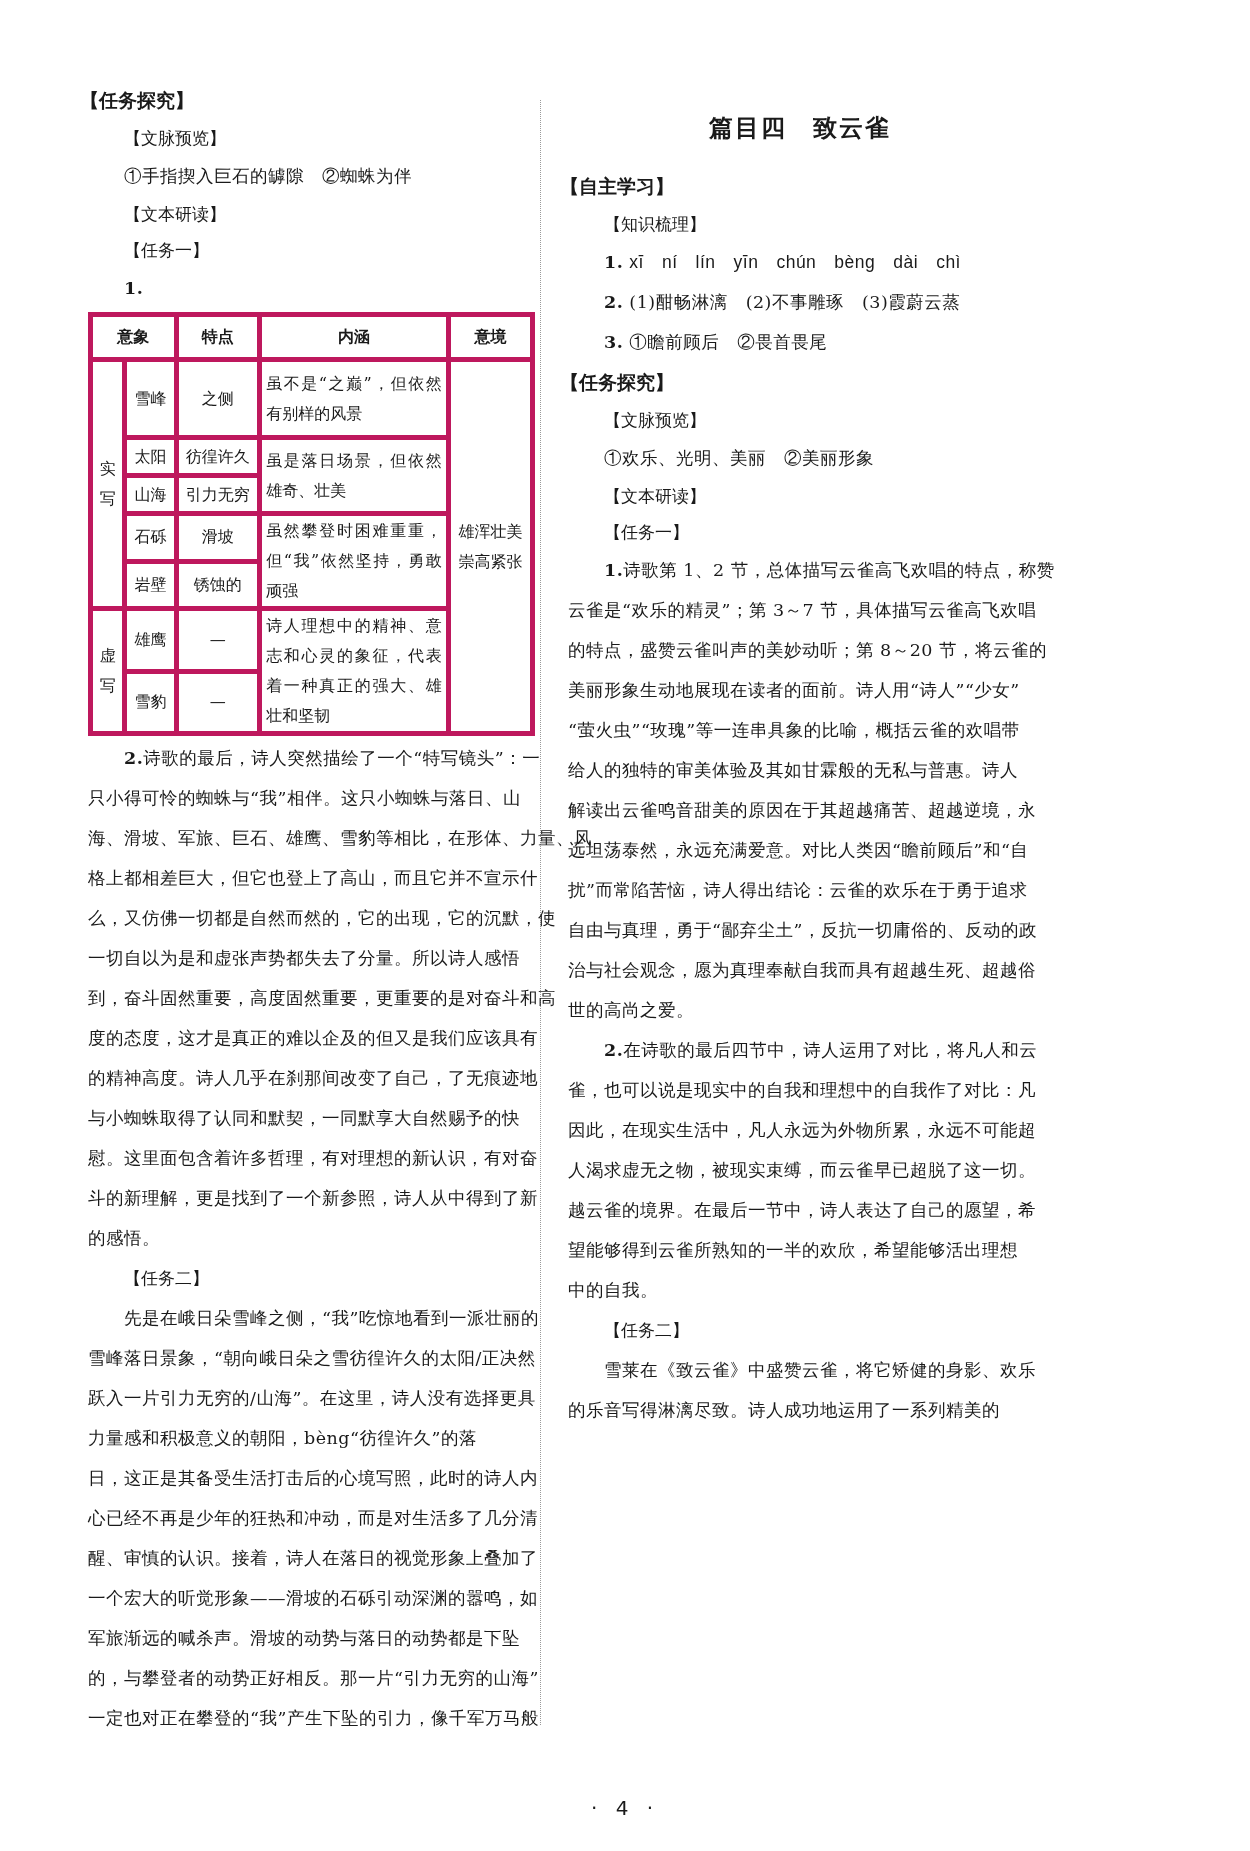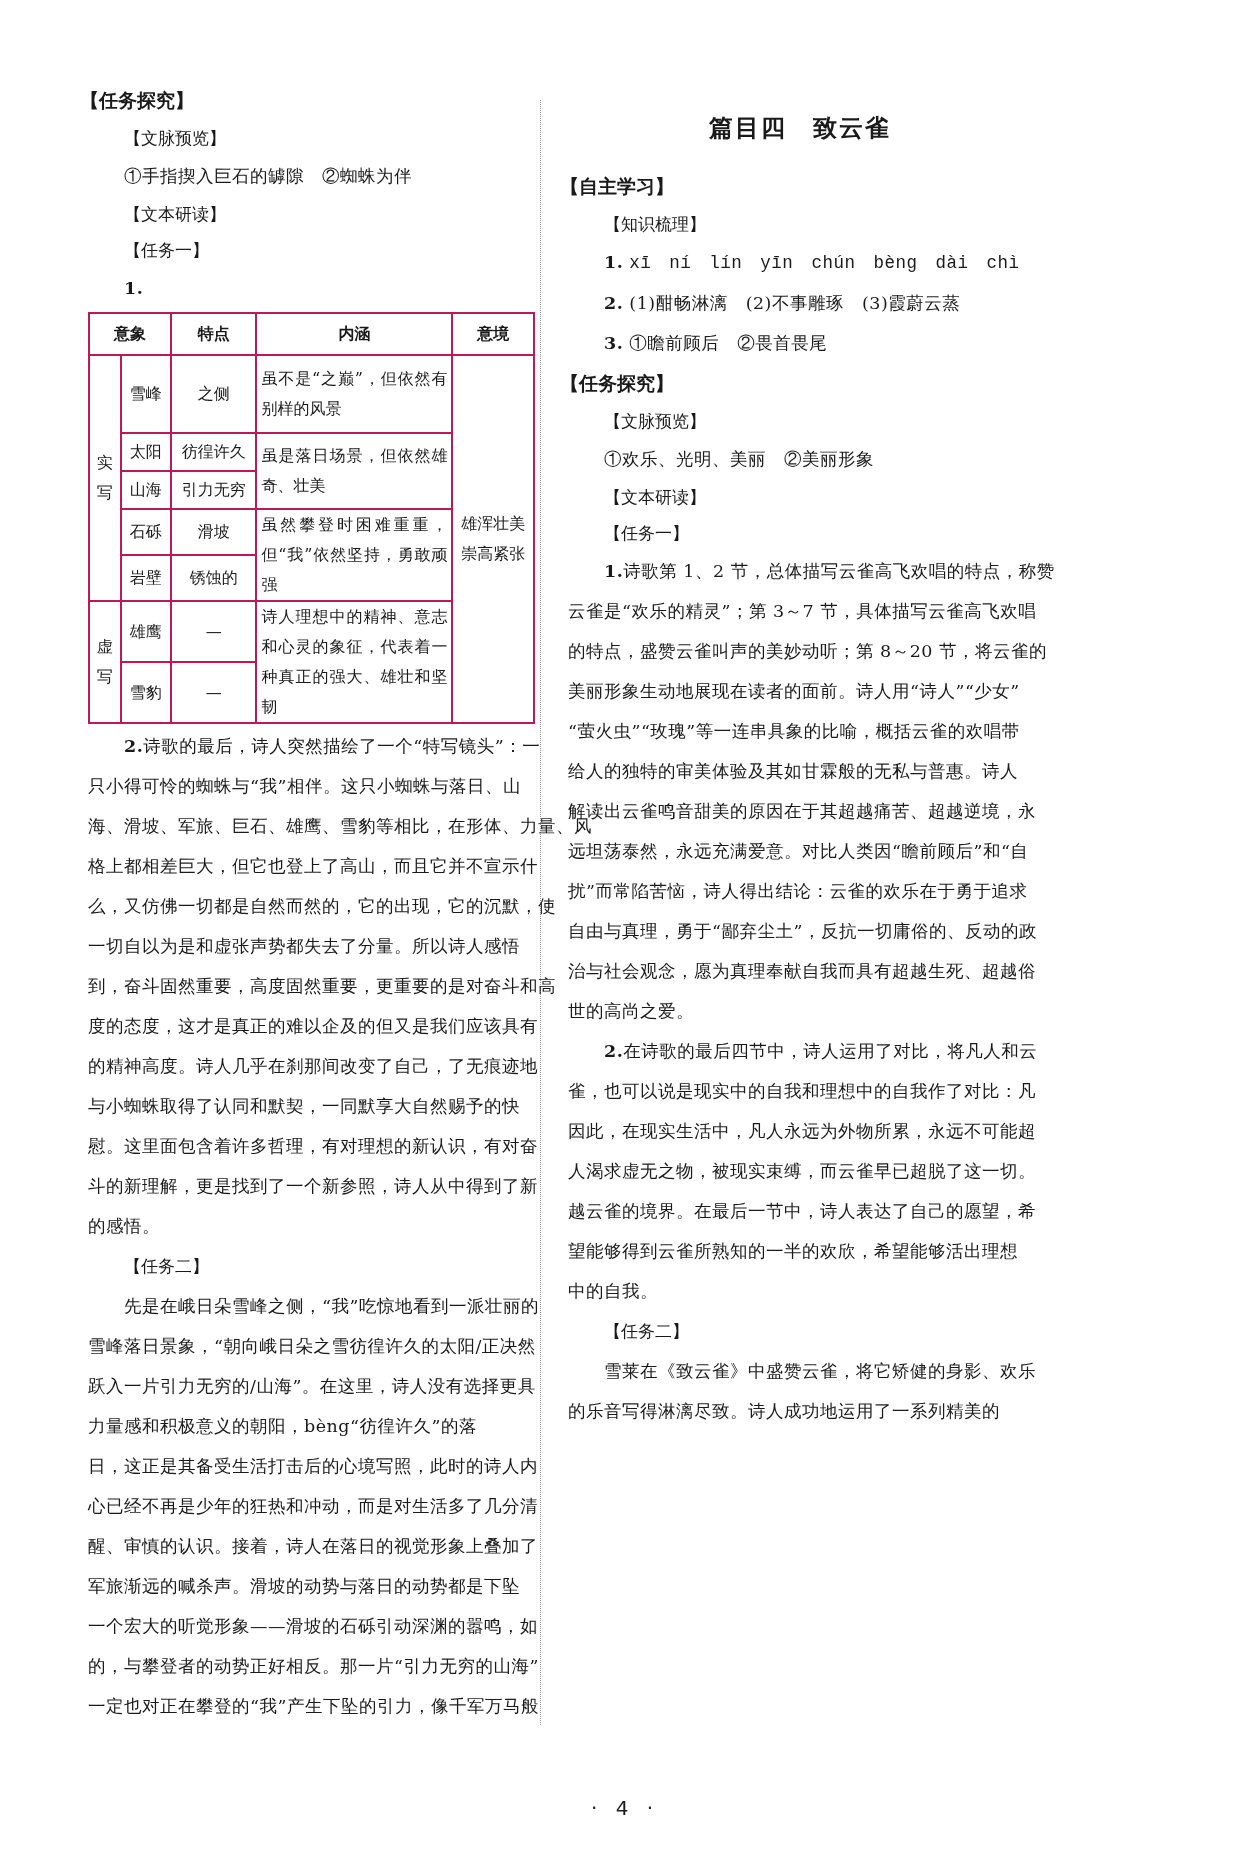--- a/index.html
+++ b/index.html
@@ -24,21 +24,21 @@
   .para-first { text-indent: 36px; }
   .num { font-weight: bold; }
   .chapter-title {
     font-family: "DejaVu Sans", "Liberation Sans", sans-serif; font-weight: bold;
     font-size: 24px; text-align: center; line-height: 76px; letter-spacing: 2px;
   }
   table.imagery {
     border-collapse: collapse; margin-left: 0; width: 447px;
     font-size: 16px; line-height: 30px; margin-top: 4px;
   }
-  table.imagery th, table.imagery td { border: 2px solid #be185d; padding: 0 4px; vertical-align: middle; }
+  table.imagery th, table.imagery td { border: 5px solid #be185d; padding: 0 4px; vertical-align: middle; }
   table.imagery th { font-family: "DejaVu Sans", "Liberation Sans", sans-serif; font-weight: bold; height: 40px; text-align: center; }
   table.imagery { border: 2px solid #111; }
   .c-cat { width: 22px; text-align: center; }
   .c-img { width: 42px; text-align: center; }
   .c-feat { width: 80px; text-align: center; }
   .c-mean { width: 195px; text-align: justify; }
   .c-mood { width: 72px; text-align: center; }
   .vert { display: inline-block; width: 18px; line-height: 30px; word-break: break-all; }
   .page-num { position: absolute; left: 0; width: 1250px; top: 1796px; text-align: center; font-size: 20px; font-family: "DejaVu Sans", "Liberation Sans", sans-serif; letter-spacing: 6px; }
 </style>
@@ -121,34 +121,34 @@
 
     <div class="task-h" style="line-height:40px;">【任务二】</div>
     <div>
       <div class="line para-first">先是在峨日朵雪峰之侧，“我”吃惊地看到一派壮丽的</div>
       <div class="line">雪峰落日景象，“朝向峨日朵之雪彷徨许久的太阳/正决然</div>
       <div class="line">跃入一片引力无穷的/山海”。在这里，诗人没有选择更具</div>
       <div class="line">力量感和积极意义的朝阳，bèng“彷徨许久”的落</div>
       <div class="line">日，这正是其备受生活打击后的心境写照，此时的诗人内</div>
       <div class="line">心已经不再是少年的狂热和冲动，而是对生活多了几分清</div>
       <div class="line">醒、审慎的认识。接着，诗人在落日的视觉形象上叠加了</div>
+      <div class="line">一个宏大的听觉形象——滑坡的石砾引动深渊的嚣鸣，如</div>
       <div class="line">军旅渐远的喊杀声。滑坡的动势与落日的动势都是下坠</div>
-      <div class="line">一个宏大的听觉形象——滑坡的石砾引动深渊的嚣鸣，如</div>
       <div class="line">的，与攀登者的动势正好相反。那一片“引力无穷的山海”</div>
       <div class="line">一定也对正在攀登的“我”产生下坠的引力，像千军万马般</div>
     </div>
   </div>
 
   <div class="col col-right">
 
     <div class="chapter-title" style="margin-top:10px;">篇目四　致云雀</div>
 
     <div class="sec-h">【自主学习】</div>
     <div class="sub-h">【知识梳理】</div>
-    <div class="line indent"><span class="num">1.</span> <span style="font-family:Liberation Mono, monospace;">xī　ní　lín　yīn　chún　bèng　dài　chì</span></div>
+    <div class="line indent"><span class="num">1.</span> <span style="font-family:Liberation Sans, sans-serif;">xī　ní　lín　yīn　chún　bèng　dài　chì</span></div>
     <div class="line indent"><span class="num">2.</span> <span>(1)酣畅淋漓　(2)不事雕琢　(3)霞蔚云蒸</span></div>
     <div class="line indent"><span class="num">3.</span> <span>①瞻前顾后　②畏首畏尾</span></div>
 
     <div class="sec-h">【任务探究】</div>
     <div class="sub-h">【文脉预览】</div>
     <div class="line indent">①欢乐、光明、美丽　②美丽形象</div>
     <div class="sub-h">【文本研读】</div>
     <div class="task-h">【任务一】</div>
 
     <div>

